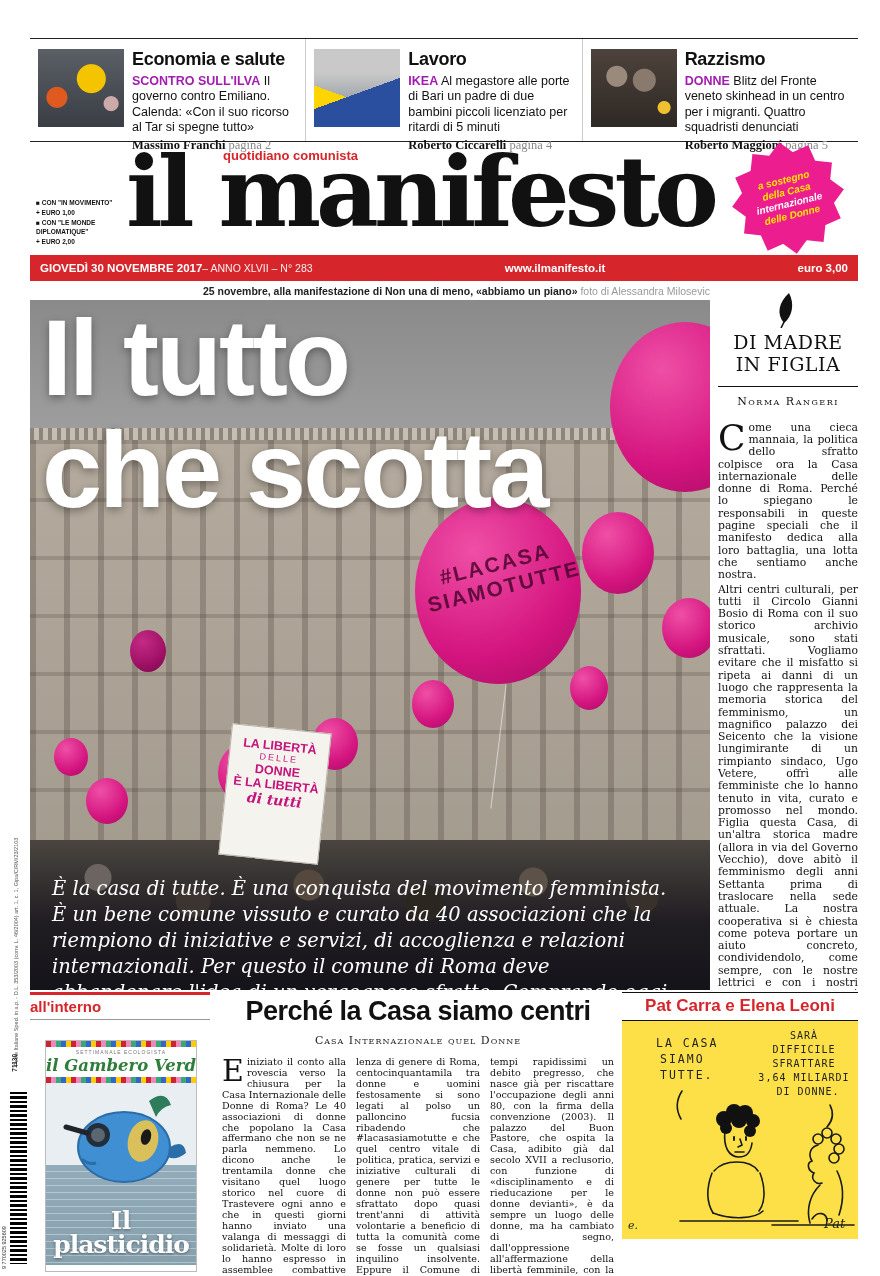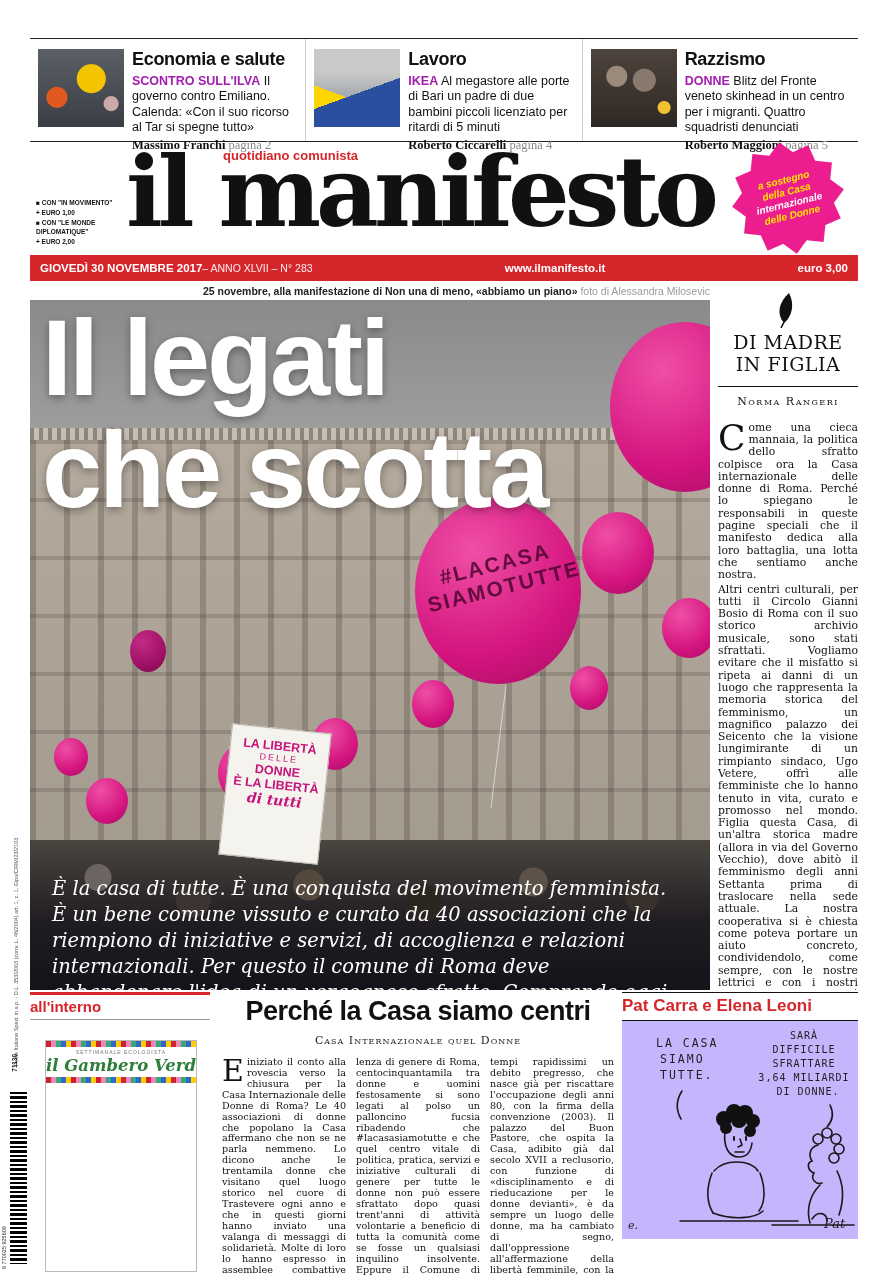--- a/index.html
+++ b/index.html
@@ -129,22 +129,22 @@
   .article h1{margin:4px 0 0;text-align:center;font-size:27px;letter-spacing:-.5px;}
   .article .byline{text-align:center;font-family:"DejaVu Serif",serif;font-variant:small-caps;
                    font-size:11px;letter-spacing:1px;margin-top:7px;color:#222;}
   .cols{display:flex;gap:10px;margin-top:10px;}
   .col{flex:1;font-family:"DejaVu Serif",serif;font-size:9.6px;line-height:1.14;
        text-align:justify;hyphens:auto;height:228px;overflow:hidden;}
   .col .dropcap{font-size:30px;line-height:24px;}
   
   .comic{position:absolute;left:622px;top:992px;width:236px;}
   .comic .lbl{border-top:1.5px solid #111;border-bottom:1.5px solid #111;padding:3px 0 4px;
-              color:#d6252b;font-weight:bold;font-size:17px;}
-  .panel{position:relative;height:218px;background:#c4b5fd;}
+              color:#d6252b;font-weight:bold;font-size:17px;text-align:center;}
+  .panel{position:relative;height:218px;background:#fde047;}
   .panel svg text{font-family:"DejaVu Sans Mono",monospace;fill:#222;}
   .sig{font-family:"DejaVu Serif",serif !important;font-style:italic;}
 </style>
 </head>
 <body>
 
 <div id="page">
 
   <div class="postal">Poste Italiane Sped. in a.p. - D.L. 353/2003 (conv. L. 46/2004) art. 1, c. 1, Gipa/C/RM/23/2103</div>
   <div class="issue-code">71130</div>
@@ -232,21 +232,21 @@
 
     <div class="sign">
       <div class="l1">LA LIBERTÀ</div>
       <div class="l2">DELLE</div>
       <div class="l3">DONNE</div>
       <div class="l4">È LA LIBERTÀ</div>
       <div class="l5">di tutti</div>
     </div>
 
     <div class="big-head">
-      <span>Il legati</span>
+      <span>Il tutto</span>
       <span>che scotta</span>
     </div>
 
     <div class="standfirst">È la casa di tutte. È una conquista del movimento femminista. È un bene comune vissuto e curato da 40 associazioni che la riempiono di iniziative e servizi, di accoglienza e relazioni internazionali. Per questo il comune di Roma deve abbandonare l'idea di un vergognoso sfratto. Comprando oggi il manifesto sostenete questa straordinaria esperienza</div>
   </div>
 
   <div class="edit">
     <svg class="quill" width="26" height="36" viewBox="0 0 26 36">
       <path d="M14 1 C4 10, 1 22, 9 31 C 17 25, 20 12, 14 1 Z" fill="#111"></path>
       <path d="M9 30 L6 36" stroke="#111" stroke-width="1.6"></path>
@@ -262,20 +262,38 @@
 
   </div>
 
   <div class="inside">
     <div class="lbl">all'interno</div>
     <div class="cover">
       <div class="cstrip"></div>
       <div class="ctop">SETTIMANALE ECOLOGISTA</div>
       <div class="ctitle">il Gambero Verde</div>
       <div class="cstrip"></div>
+      <div class="cart">
+        <div class="sea-lines"></div>
+        <svg width="150" height="130" viewBox="0 0 150 130" style="position:absolute;left:0;top:2px;">
+          <path d="M103 16 q16 -12 22 4 q-10 2 -15 12 z" fill="#2e7d5a"></path>
+          <ellipse cx="78" cy="62" rx="46" ry="35" fill="#3f8fd2" stroke="#2a6da8" stroke-width="2"></ellipse>
+          <path d="M124 62 q14 -8 16 6 q-10 8 -18 4 z" fill="#2a6da8"></path>
+          <ellipse cx="97" cy="56" rx="15" ry="21" fill="#d9c05a" transform="rotate(14 97 56)"></ellipse>
+          <ellipse cx="100" cy="52" rx="5" ry="8" fill="#1a1a1a" transform="rotate(14 100 52)"></ellipse>
+          <circle cx="52" cy="50" r="12" fill="#20242a" opacity="0.9"></circle>
+          <circle cx="52" cy="50" r="7" fill="#5a6670"></circle>
+          <path d="M41 48 L20 42" stroke="#20242a" stroke-width="5" stroke-linecap="round"></path>
+          <path d="M36 74 q6 6 14 4" stroke="#2a6da8" stroke-width="3" fill="none"></path>
+        </svg>
+        <div class="ctext">
+          <div class="c1">Il</div>
+          <div class="c2">plasticidio</div>
+        </div>
+      </div>
     </div>
   </div>
 
   <div class="article">
     <h1>Perché la Casa siamo centri</h1>
     <div class="byline">Casa Internazionale quel Donne</div>
     <div class="cols">
       <div class="col"><span class="dropcap">È</span><span>iniziato il conto alla rovescia verso la chiusura per la Casa Internazionale delle Donne di Roma? Le 40 associazioni di donne che popolano la Casa affermano che non se ne parla nemmeno. Lo dicono anche le trentamila donne che visitano quel luogo storico nel cuore di Trastevere ogni anno e che in questi giorni hanno inviato una valanga di messaggi di solidarietà. Molte di loro lo hanno espresso in assemblee combattive alla Casa nel corso di queste ultime settimane. E sabato scorso, al corteo contro la vio-</span></div>
       <div class="col">lenza di genere di Roma, centocinquantamila tra donne e uomini festosamente si sono legati al polso un palloncino fucsia ribadendo che #lacasasiamotutte e che quel centro vitale di politica, pratica, servizi e iniziative culturali di genere per tutte le donne non può essere sfrattato dopo quasi trent'anni di attività volontarie a beneficio di tutta la comunità come se fosse un qualsiasi inquilino insolvente. Eppure il Comune di Roma, proprietario dello stabile, chiede che venga pagato in</div>
       <div class="col"><span>tempi rapidissimi un debito pregresso, che nasce già per riscattare l'occupazione degli anni 80, con la firma della convenzione (2003). Il palazzo del Buon Pastore, che ospita la Casa, adibito già dal secolo XVII a reclusorio, con funzione di «disciplinamento e di rieducazione per le donne devianti», è da sempre un luogo delle donne, ma ha cambiato di segno, dall'oppressione all'affermazione della libertà femminile, con la presenza e l'azione del movimento femminista.</span></div>

